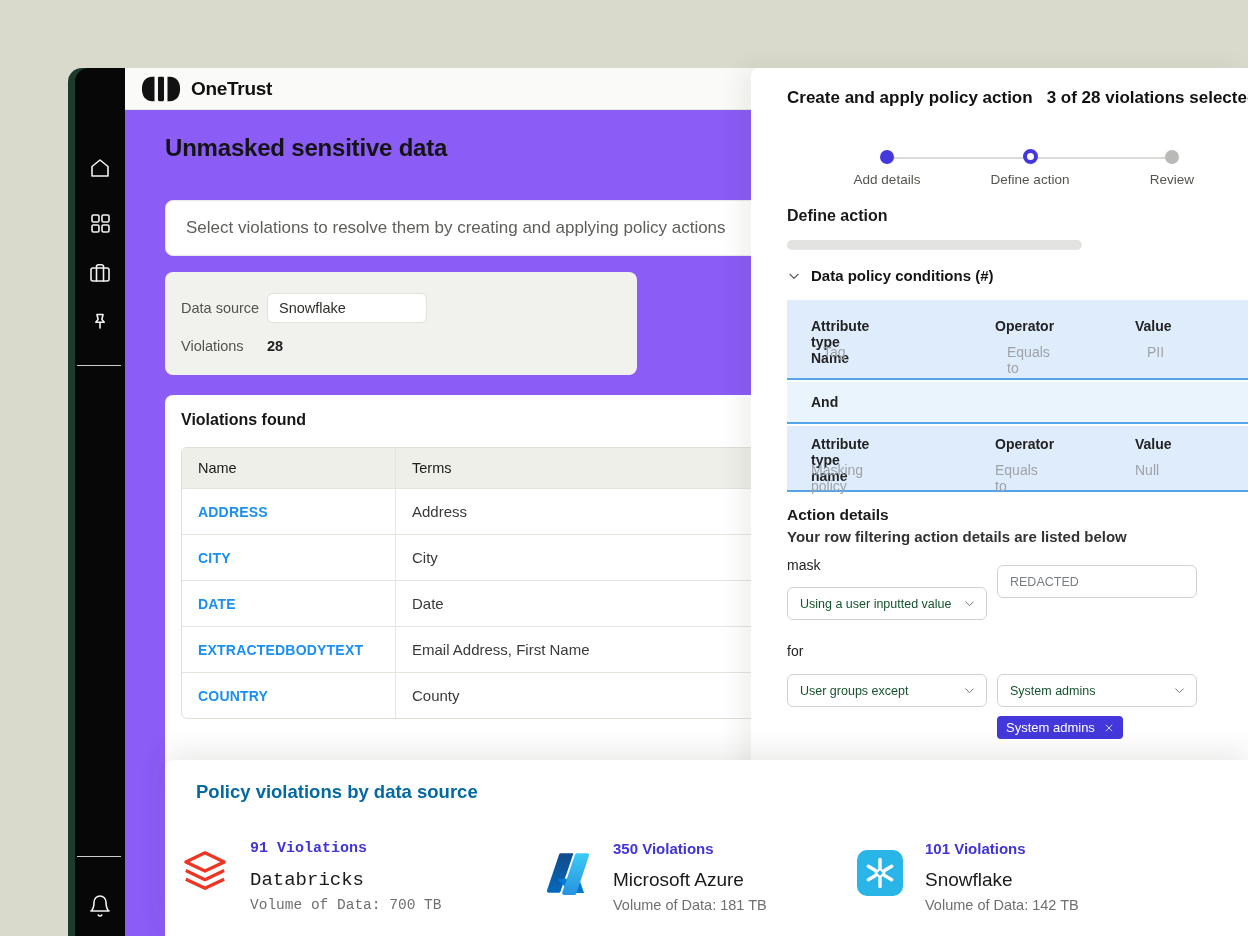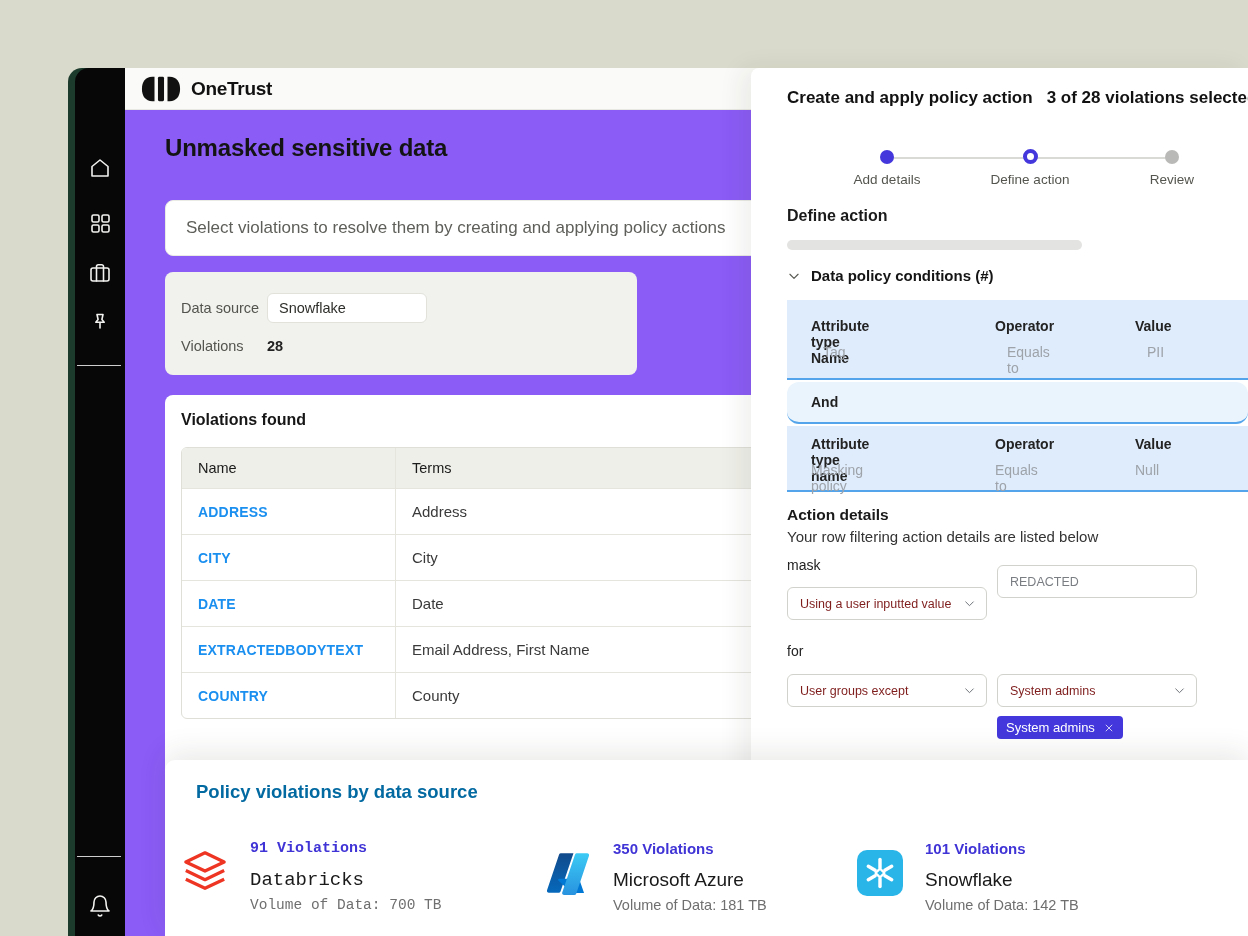--- a/index.html
+++ b/index.html
@@ -94,40 +94,40 @@
 
   .define-h { position:absolute; left:36px; top:139px; font-size:16px; font-weight:700; }
   .skeleton { position:absolute; left:36px; top:172px; width:295px; height:10px; border-radius:5px; background:#E3E3E1; }
 
   .cond-header { position:absolute; left:36px; top:199px; display:flex; align-items:center; gap:10px; cursor:pointer; }
   .cond-header svg { stroke:#5A5A55; fill:none; stroke-width:2; stroke-linecap:round; stroke-linejoin:round; }
   .cond-header .txt { font-size:15px; font-weight:700; color:#151515; }
 
   .cond-box { position:absolute; left:36px; right:0; background:#DFECFB; border-bottom:2px solid #53A4EA; }
   .cond1 { top:232px; height:80px; }
-  .and-row { position:absolute; left:36px; right:0; top:314px; height:42px; background:#EAF4FD; border-bottom:2px solid #53A4EA; display:flex; align-items:center;border-radius:12px; }
+  .and-row { position:absolute; left:36px; right:0; top:314px; height:42px; background:#EAF4FD; border-bottom:2px solid #53A4EA; display:flex; align-items:center; }
   .and-row span { margin-left:24px; font-size:14px; font-weight:700; color:#1F1F1F; }
   .cond2 { top:358px; height:66px; }
   .cond-col { position:absolute; }
   .cc1 { left:24px; } .cc2 { left:208px; } .cc3 { left:348px; }
   .cond-lbl { font-size:14px; font-weight:700; color:#232323; }
   .cond-val { font-size:14px; color:#9EA3AA; }
   .cond1 .cond-lbl { position:absolute; top:18px; } .cond1 .cond-val { position:absolute; top:44px;margin-left:12px; }
   .cond2 .cond-lbl { position:absolute; top:10px; } .cond2 .cond-val { position:absolute; top:36px; }
 
   .ad-h   { position:absolute; left:36px; top:438px; font-size:15.5px; font-weight:700; }
-  .ad-sub { position:absolute; left:36px; top:460px; font-size:15px; color:#333; }
+  .ad-sub { position:absolute; left:36px; top:460px; font-size:15px; color:#333;font-weight:bold; }
   .mask-lbl { position:absolute; left:36px; top:489px; font-size:14px; color:#222; }
   .for-lbl  { position:absolute; left:36px; top:575px; font-size:14px; color:#222; }
 
   .ctrl {
     position:absolute; height:33px; width:200px;
     border:1px solid #D2D2CC; border-radius:6px; background:#fff;
     display:flex; align-items:center; justify-content:space-between;
-    padding:0 10px 0 12px; font-size:12.5px; color:#7f1d1d; cursor:pointer;
+    padding:0 10px 0 12px; font-size:12.5px; color:#14532d; cursor:pointer;
   }
   .ctrl svg { stroke:#6B6F74; fill:none; stroke-width:1.8; stroke-linecap:round; stroke-linejoin:round; }
   .text-input {
     position:absolute; height:33px; width:200px;
     border:1px solid #D2D2CC; border-radius:6px; background:#fff;
     font-family:"Liberation Sans",sans-serif; font-size:12.5px; color:#7A7E83; padding-left:12px;
   }
   .sel-mask { left:36px; top:519px; } .inp-mask { left:246px; top:497px; }
   .sel-grp  { left:36px; top:606px; } .sel-grpval { left:246px; top:606px; }
 

